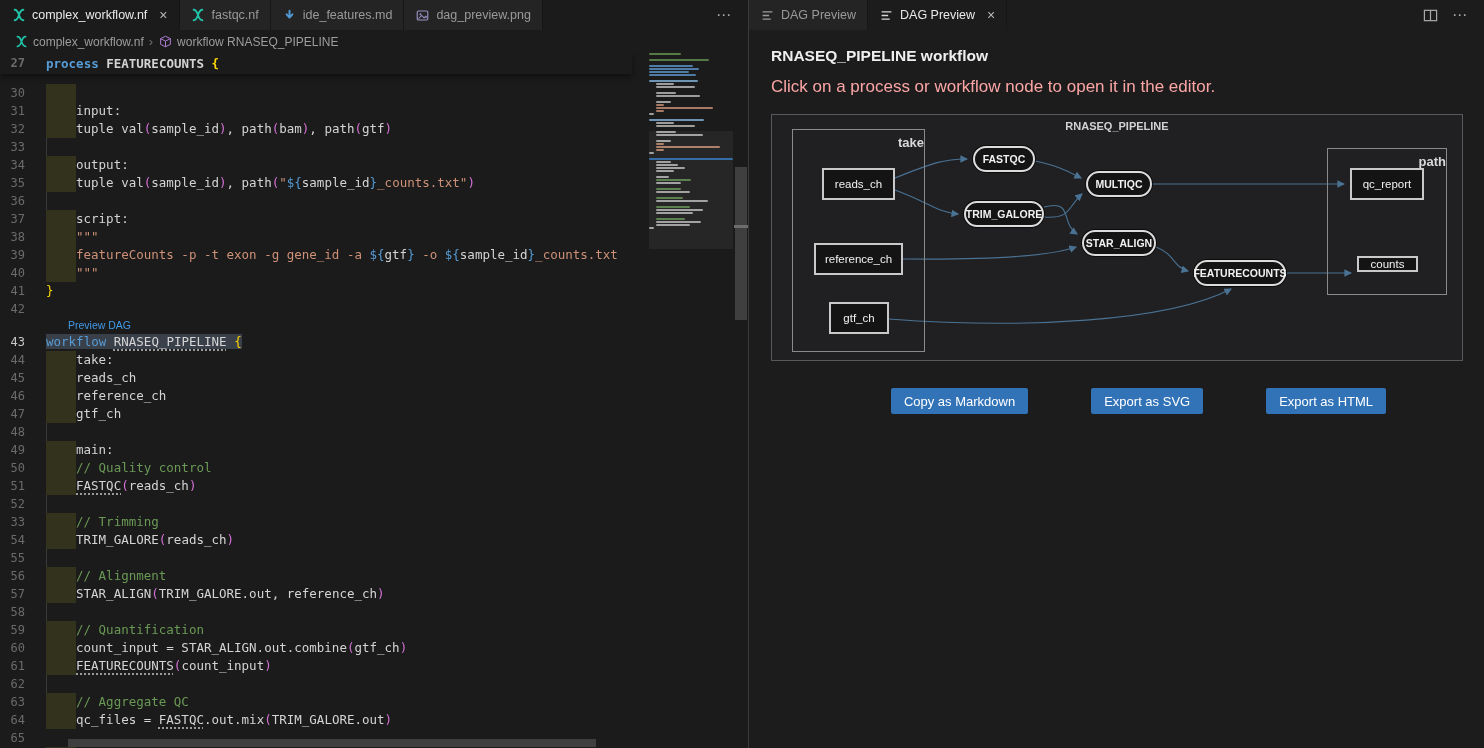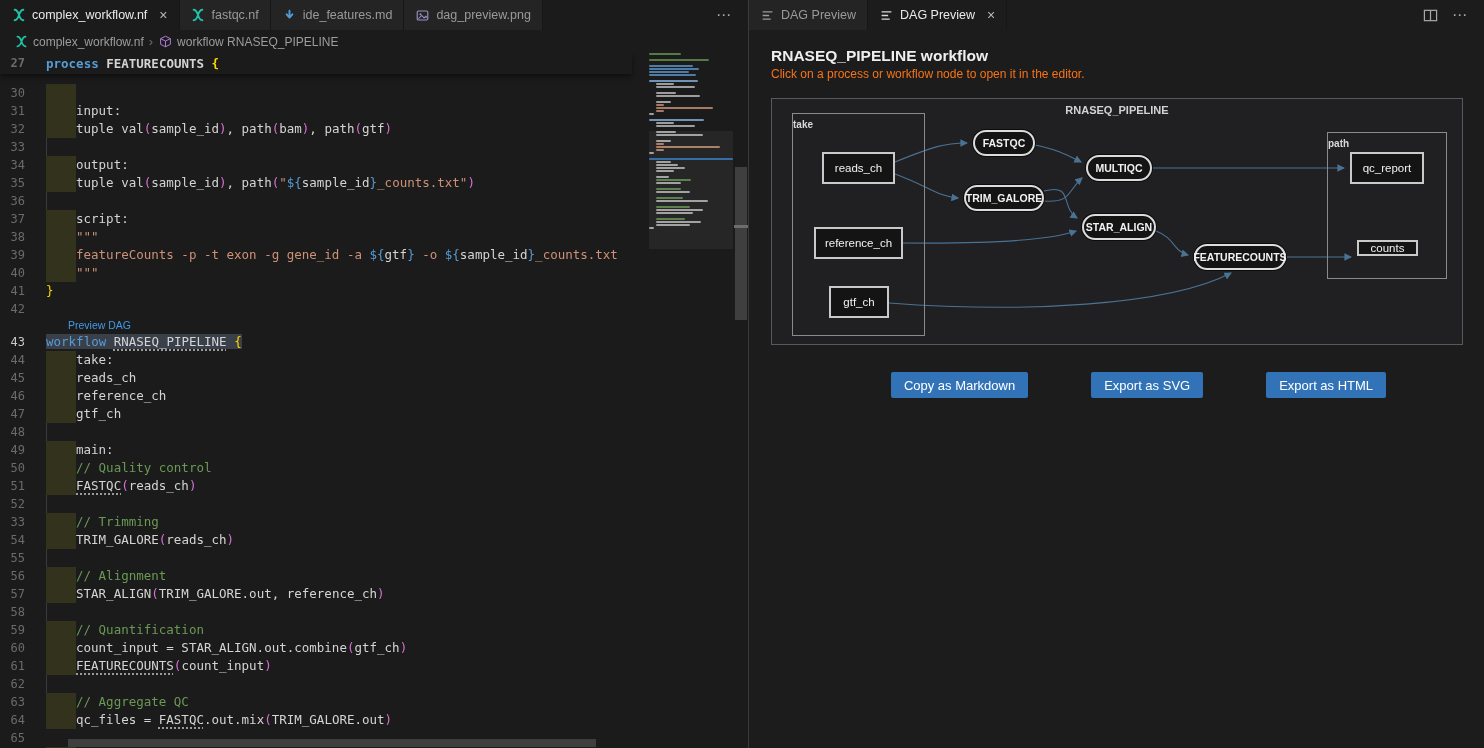--- a/index.html
+++ b/index.html
@@ -53,29 +53,29 @@
   .mm-row { height:2px; margin-bottom:1px; border-radius:1px; }
   .mm-slider { position:absolute; left:0; right:0; top:78px; height:118px; background:rgba(255,255,255,.05); }
   .vscroll { position:absolute; top:0; right:0; width:14px; bottom:0; z-index:4; }
   .vthumb { position:absolute; top:114px; right:1px; width:12px; height:153px; background:#3f3f3f; }
   .vmark  { position:absolute; top:172px; left:0; right:0; height:3px; background:#6d6d6d; }
   .hscroll { position:absolute; left:68px; bottom:1px; width:528px; height:8px; background:#3f3f3f; z-index:4; }
 
   
   .panel-body { flex:1; padding:13px 22px 0 22px; color:#d6d6d6; }
   .panel-title { font-size:15.5px; font-weight:bold; color:#efefef; margin-top:4px; }
-  .panel-sub { font-size:12px; color:#f97316; margin-top:2px; }
+  .panel-sub { font-size:17px; color:#fca5a5; margin-top:12px; }
   .dag { position:relative; width:692px; height:247px; margin-top:17px;
          background:#202023; border:1px solid #58585c; }
   .dag svg { position:absolute; inset:0; }
   .dag-label { position:absolute; top:5px; left:0; right:0; text-align:center;
                font-size:11px; font-weight:bold; color:#d2d2d2; }
   .dag-group { position:absolute; border:1px solid #8a8a8a; }
-  .dag-group .glabel { position:absolute; top:5px; left:0; right:0; text-align:left;
-                       font-size:10px; font-weight:bold; color:#d8d8d8; }
+  .dag-group .glabel { position:absolute; top:5px; left:0; right:0; text-align:right;
+                       font-size:13px; font-weight:bold; color:#d8d8d8; }
   .node { position:absolute; display:flex; align-items:center; justify-content:center;
           background:#141414; color:#f1f1f1; cursor:pointer; }
   .node.channel { border:2px solid #c9c9c9; font-size:11.5px; }
   .node.process { border:2px solid #dcdcdc; border-radius:13px; font-size:10.5px; font-weight:bold;
                   box-shadow:0 0 0 1px #0c0c0c; }
   .btn-row { display:flex; justify-content:center; gap:19px; margin-top:27px; }
   .btn { height:26px; padding:0 13px; display:flex; align-items:center; background:#3273b7;
          color:#ffffff; font-size:13px; border:none; border-radius:2px; cursor:pointer;
          font-family:"Liberation Sans","DejaVu Sans",sans-serif;margin-left:44px; }
 </style>

